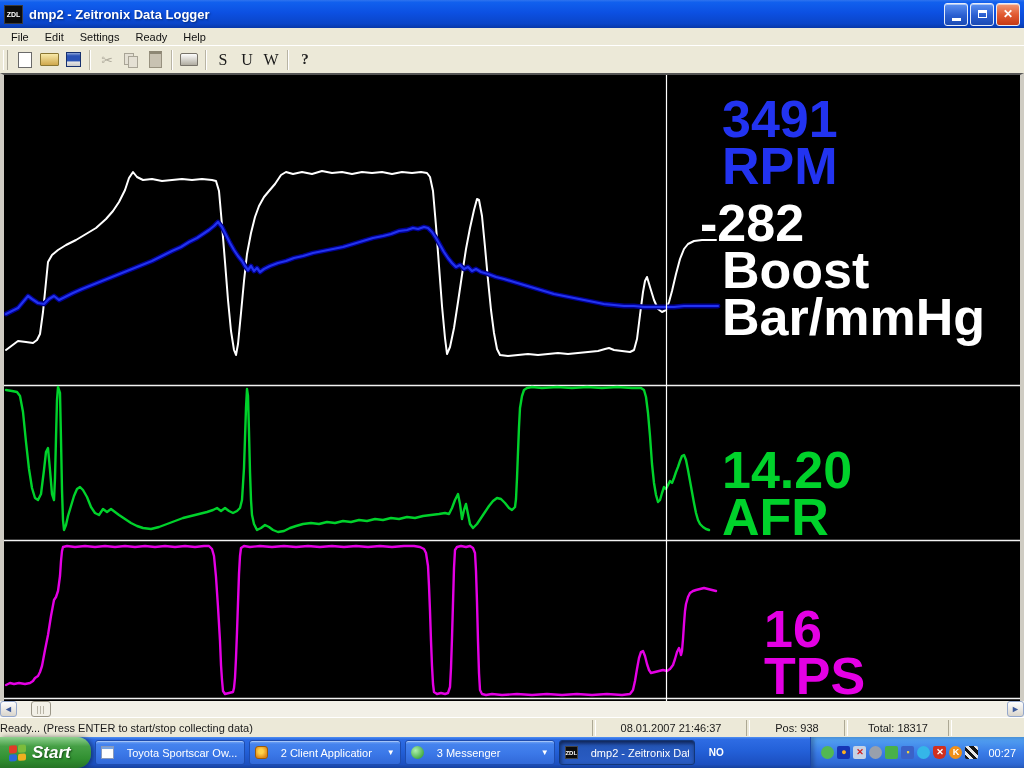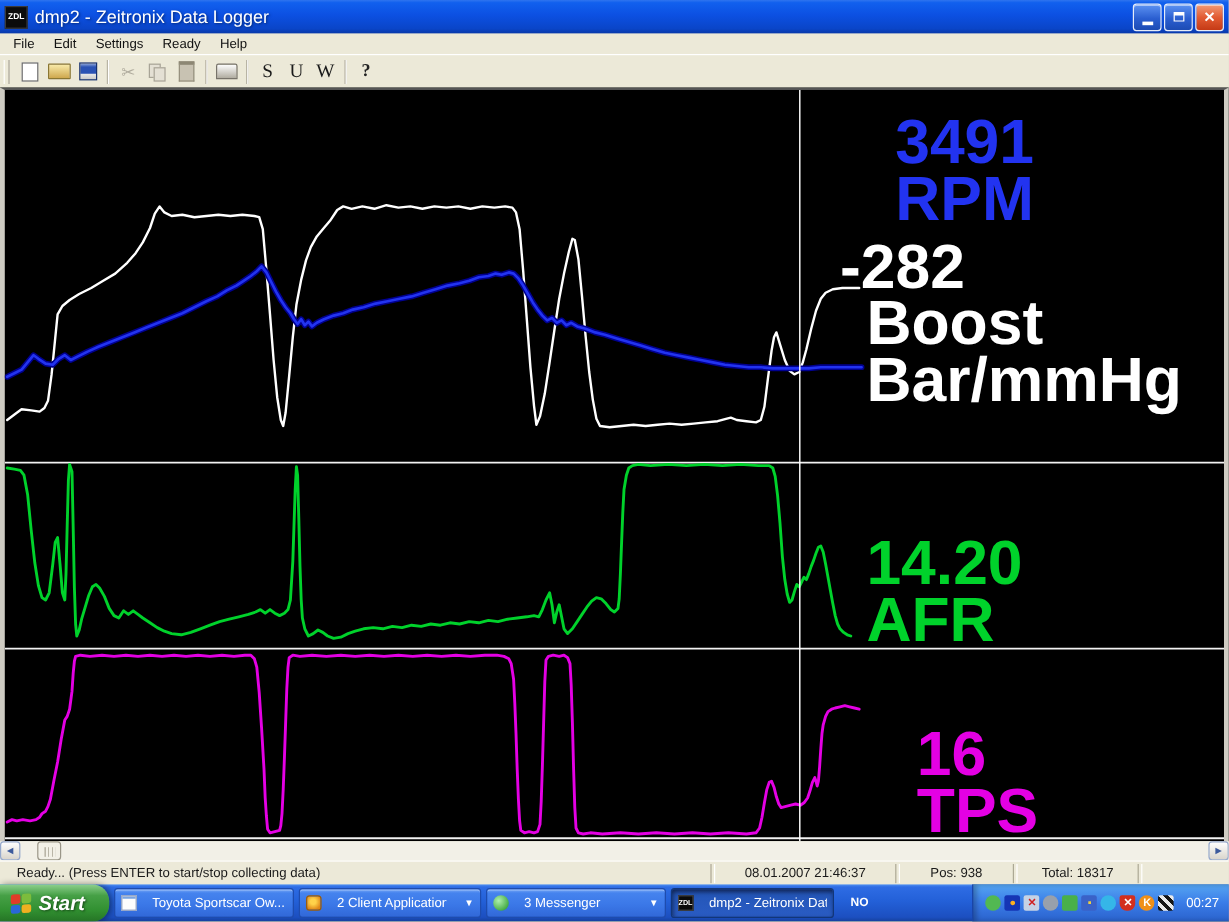--- a/index.html
+++ b/index.html
@@ -4,21 +4,21 @@
 <style>
   html,body{margin:0;padding:0;width:1024px;height:768px;overflow:hidden;
     font-family:"Liberation Sans",sans-serif;background:#ece9d8;position:relative;}
 
   
   .titlebar{position:absolute;top:0;left:0;width:1024px;height:28px;
     background:linear-gradient(180deg,#2f74ef 0%,#1160ee 8%,#0c50e2 45%,#0a45c8 85%,#0838a8 100%);
     display:flex;align-items:center;padding:0 4px;box-sizing:border-box;}
   .app-icon{width:17px;height:17px;background:#0b0b0b;color:#fff;font-size:7px;font-weight:bold;
     display:flex;align-items:center;justify-content:center;border:1px solid #3a3a3a;margin-right:6px;flex:none;}
-  .title-text{color:#fff;font-weight:normal;font-size:15px;text-shadow:1px 1px 2px #052a7a;flex:1;}
+  .title-text{color:#fff;font-weight:bold;font-size:13px;text-shadow:1px 1px 2px #052a7a;flex:1;}
   .winbtns{display:flex;gap:2px;}
   .winbtn{width:22px;height:21px;border:1px solid #e6ecf8;border-radius:3px;display:flex;
     align-items:center;justify-content:center;color:#fff;font-size:12px;font-weight:bold;
     background:linear-gradient(180deg,#5c92f2 0%,#2a5ed0 55%,#1c4bb4 100%);box-shadow:inset 0 1px 0 rgba(255,255,255,.5);}
   .winbtn.close{background:linear-gradient(180deg,#f09a77 0%,#e25b32 50%,#c53a16 100%);}
   .min-glyph{width:9px;height:3px;background:#fff;margin-top:11px;}
   .restore-glyph{width:9px;height:8px;border:1px solid #fff;border-top:3px solid #fff;box-sizing:border-box;}
 
   
   .menubar{position:absolute;top:28px;left:0;width:1024px;height:17px;background:#ece9d8;
@@ -43,41 +43,41 @@
   .ic-paste{width:11px;height:13px;background:#c8c2b2;border:1px solid #97917f;border-top:3px solid #8d8774;}
   .ic-print{width:16px;height:11px;background:linear-gradient(180deg,#fdfdfd,#b0aca0);border:1px solid #77736a;border-radius:2px 2px 0 0;}
   .t-letter{font-family:"Liberation Serif",serif;font-size:16px;color:#1a1a1a;}
   .ic-help{font-family:"Liberation Serif",serif;font-size:15px;font-weight:bold;color:#222;}
 
   
   .chart{position:absolute;top:73px;left:0;width:1024px;height:628px;background:#000;
     border-left:4px solid #cfccc3;border-right:4px solid #cfccc3;border-top:2px solid #555;box-sizing:border-box;}
   .chart svg{position:absolute;left:0;top:0;width:1016px;height:626px;display:block;}
   .pLabel{position:absolute;font-weight:bold;font-size:52px;line-height:47px;white-space:nowrap;}
-  .lbl-rpm{left:742px;top:21px;}
+  .lbl-rpm{left:718px;top:21px;}
   .lbl-boost{left:696px;top:125px;}
   .lbl-boost .unit{margin-left:22px;}
   .lbl-afr{left:718px;top:372px;}
   .lbl-tps{left:760px;top:531px;}
 
   
   .hscroll{position:absolute;top:701px;left:0;width:1024px;height:16px;background:#f2f0e7;}
   .scroll-btn{position:absolute;top:0;width:17px;height:16px;border:1px solid #95a8cc;border-radius:3px;
     background:linear-gradient(180deg,#fefefe,#d9d5cc);box-sizing:border-box;color:#3c5a9c;
     font-size:9px;display:flex;align-items:center;justify-content:center;}
   .scroll-btn.left{left:0;} .scroll-btn.right{right:0;}
   .scroll-thumb{position:absolute;top:0;left:31px;width:20px;height:16px;border:1px solid #9a9688;border-radius:3px;
     background:linear-gradient(180deg,#fdfcfa,#d9d6cf);box-sizing:border-box;
     background-image:repeating-linear-gradient(90deg,#b9b5a7 0 1px,rgba(0,0,0,0) 1px 3px);background-size:9px 8px;
     background-position:5px 4px;background-repeat:no-repeat;}
 
   
   .statusbar{position:absolute;top:717px;left:0;width:1024px;height:20px;background:#ece9d8;
     border-top:1px solid #fff;display:flex;align-items:center;font-size:11px;color:#1a1a1a;box-sizing:border-box;}
-  .sb-pane{display:flex;align-items:center;height:16px;padding:0 14px;box-sizing:border-box;overflow:hidden;white-space:nowrap;}
+  .sb-pane{display:flex;align-items:center;height:16px;padding:0 0;box-sizing:border-box;overflow:hidden;white-space:nowrap;}
   .sb-sep{width:2px;height:16px;border-left:1px solid #aca894;border-right:1px solid #fff;flex:none;}
   .sb-ready{flex:1;}
   .sb-date{width:150px;justify-content:center;}
   .sb-pos{width:94px;justify-content:center;}
   .sb-total{width:100px;justify-content:center;}
   .sb-empty{width:72px;}
 
   
   .taskbar{position:absolute;top:737px;left:0;width:1024px;height:31px;
     background:linear-gradient(180deg,#5191f2 0%,#2e6ce4 7%,#2360d8 45%,#1c4fc0 88%,#15409c 100%);

